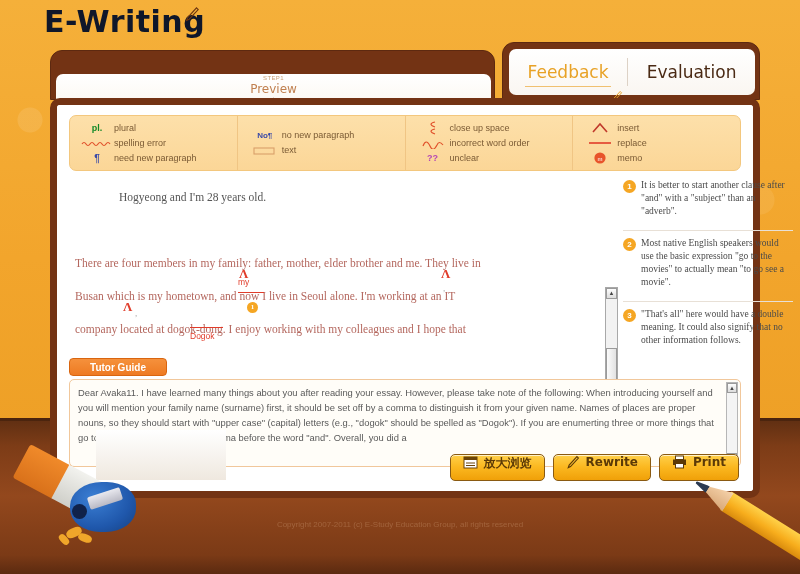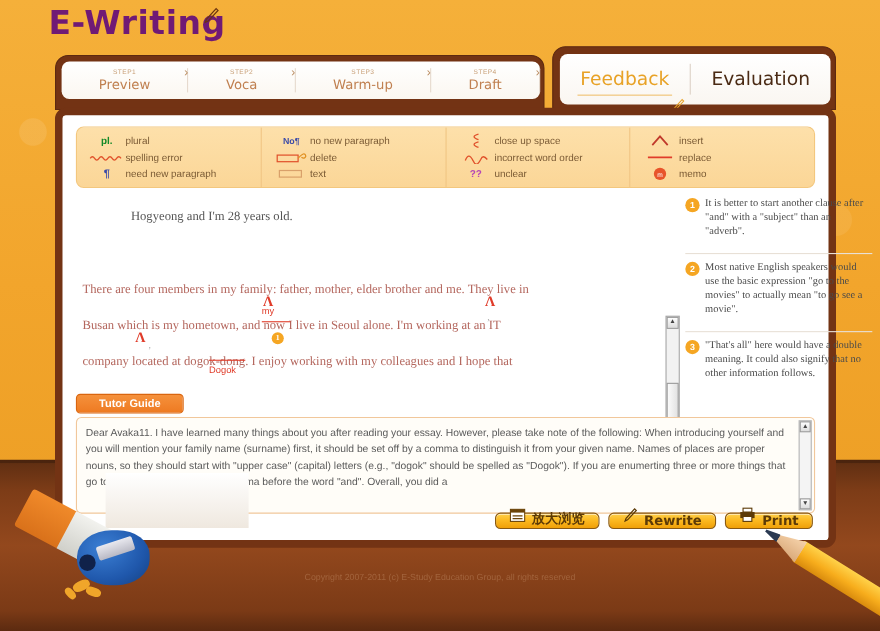--- a/index.html
+++ b/index.html
@@ -28,41 +28,41 @@
   #bg-deskline {
     position: absolute; left: 0; top: 418px; width: 800px; height: 3px;
     background: rgba(0,0,0,0.22);
   }
 
   
   #title-wrap {
     position: absolute; left: 44px; top: 2px; width: 300px; height: 44px;
   }
   #app-title {
-    font-size: 30px; font-weight: bold; color: #701a75;
+    font-size: 30px; font-weight: bold; color: #0f172a;
     letter-spacing: 0.5px; line-height: 40px;
     font-family: "DejaVu Sans", sans-serif;
   }
   #title-pencil {
     position: absolute; left: 140px; top: 4px;
     width: 16px; height: 16px;
   }
 
   
   #stepbar-shell {
     position: absolute; left: 50px; top: 50px; width: 445px; height: 50px;
     background: #733314;
     border-radius: 12px 12px 0 0;
     border: 1px solid #5d2910;
   }
   #stepbar {
-    position: absolute; left: 5px; top: 5px; width: 435px; height: 34px;
+    position: absolute; left: 5px; top: 23px; width: 435px; height: 34px;
     background: linear-gradient(180deg,#ffffff 0%,#fbf7f0 100%);
     border-radius: 7px;
-    display: flex; align-items: center;
+    display: flex; align-items: center; flex-direction: column;
   }
   .step {
     flex: 1 1 auto; text-align: center; position: relative;
     padding: 0 2px;
   }
   .step-num {
     font-size: 6px; color: #c8a078; letter-spacing: 0.4px;
     line-height: 8px; text-transform: uppercase;
   }
   .step-label {
@@ -256,25 +256,25 @@
     border: 1px solid #9a9a9a; font-size: 6px; text-align: center;
     line-height: 8px; color: #444;
   }
   #tg-sb-up { top: 0; } #tg-sb-down { bottom: 0; }
 
   
   #actions {
     position: absolute; right: 14px; bottom: 10px; display: flex; gap: 8px;
   }
   .btn {
-    height: 15px; padding: 0 12px;
+    height: 27px; padding: 0 12px;
     background: linear-gradient(180deg,#ffd04a 0%,#fbb820 48%,#f0a008 100%);
     border: 1px solid #8a5a12;
     border-radius: 5px;
-    display: flex; align-items: flex-end; gap: 6px;
+    display: flex; align-items: flex-start; gap: 6px;
     box-shadow: inset 0 1px 0 rgba(255,255,255,0.7);
   }
   .btn-label {
     font-size: 12px; color: #5c3a07; font-weight: bold;
     font-family: "DejaVu Sans", sans-serif;
   }
   .btn-label.cjk { font-family: "DejaVu Sans", sans-serif; font-size: 12px; }
 
   
   #copyright {
@@ -412,29 +412,20 @@
       <div class="legend-row">
         <span class="legend-sym sym-para">¶</span>
         <span class="legend-txt">need new paragraph</span>
       </div>
     </div>
 
     <div class="legend-col">
       <div class="legend-row">
         <span class="legend-sym sym-nopara">No¶</span>
         <span class="legend-txt">no new paragraph</span>
-      </div>
-      <div class="legend-row">
-        <span class="legend-sym">
-          <svg width="30" height="12" viewBox="0 0 30 12">
-            <rect x="2" y="4" width="19" height="6" fill="none" stroke="#e0502a" stroke-width="1.1"></rect>
-            <path d="M21 7 q6 -7 7 -2 q-1 3 -4 1" fill="none" stroke="#e09020" stroke-width="1.1"></path>
-          </svg>
-        </span>
-        <span class="legend-txt">delete</span>
       </div>
       <div class="legend-row">
         <span class="legend-sym">
           <svg width="26" height="10" viewBox="0 0 26 10">
                 <rect x="2" y="2" width="20" height="6" fill="none" stroke="#d9a06a" stroke-width="1.1"></rect>
               </svg>
         </span>
         <span class="legend-txt">text</span>
       </div>
     </div>

